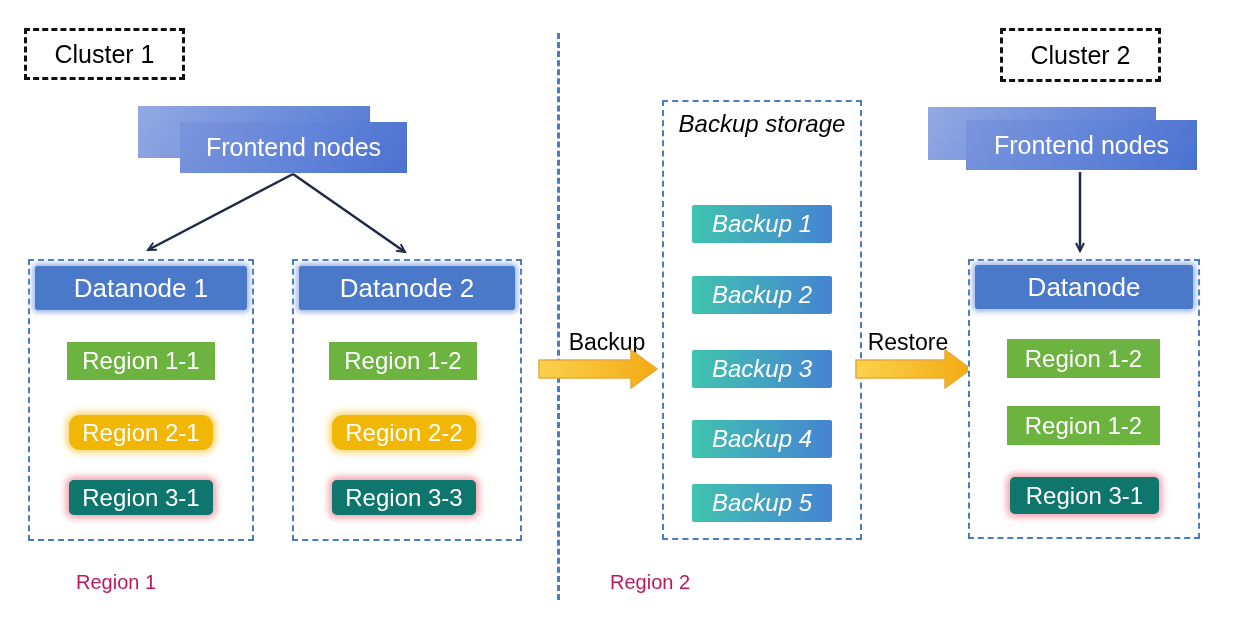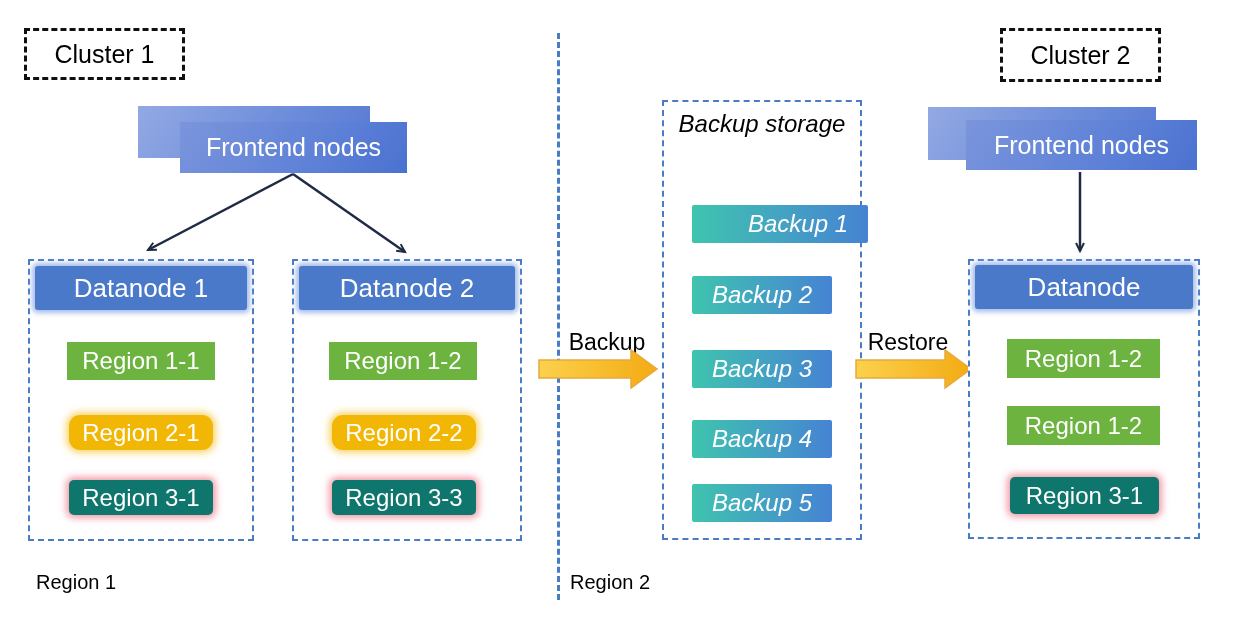--- a/index.html
+++ b/index.html
@@ -44,21 +44,21 @@
     position:absolute;top:8px;left:0;width:100%;text-align:center;color:#000;
     font-size:24px;line-height:1.2;
   }
   .backup-item{
     position:absolute;color:#ffffff;font-size:24px;border-radius:2px;
     display:flex;align-items:center;justify-content:center;
     background:linear-gradient(90deg,#3fc4ae 0%,#44a0c4 55%,#4583d2 100%);
   }
   
   .flow-label{position:absolute;color:#000;font-size:23px;text-align:center;white-space:nowrap;}
-  .region-note{position:absolute;color:#000000;font-size:20px;white-space:nowrap;}
+  .region-note{position:absolute;color:#be185d;font-size:20px;white-space:nowrap;margin-left:40px;}
   svg{position:absolute;display:block;}
 </style>
 </head>
 <body>
 
 <div class="canvas">
 
   <svg width="1234" height="632" style="left:0;top:0;">
     <defs>
       <marker id="vhead" markerWidth="12" markerHeight="12" refX="9" refY="5" orient="auto" markerUnits="userSpaceOnUse">
@@ -97,21 +97,21 @@
       <linearGradient id="goldgrad" x1="0" y1="0" x2="1" y2="0">
         <stop offset="0" stop-color="#fbd14d"></stop>
         <stop offset="1" stop-color="#f3ab13"></stop>
       </linearGradient>
     </defs>
     <polygon points="1,13 93,13 93,3 119,22 93,41 93,31 1,31" fill="url(#goldgrad)" stroke="#e8a93c" stroke-width="1.5"></polygon>
   </svg>
 
   <div class="storage-container" style="left:662px;top:100px;width:196px;height:436px;">
     <div class="storage-title">Backup storage</div>
-    <div class="backup-item" style="left:28px;top:103px;width:140px;height:38px;padding-left:36px;">Backup 1</div>
+    <div class="backup-item" style="left:28px;top:103px;width:140px;height:38px;">Backup 1</div>
     <div class="backup-item" style="left:28px;top:174px;width:140px;height:38px;">Backup 2</div>
     <div class="backup-item" style="left:28px;top:248px;width:140px;height:38px;">Backup 3</div>
     <div class="backup-item" style="left:28px;top:318px;width:140px;height:38px;">Backup 4</div>
     <div class="backup-item" style="left:28px;top:382px;width:140px;height:38px;">Backup 5</div>
   </div>
 
   <div class="flow-label" style="left:862px;top:329px;width:92px;">Restore</div>
   <svg width="119" height="44" style="left:855px;top:347px;">
     <polygon points="1,13 90,13 90,3 116,22 90,41 90,31 1,31" fill="url(#goldgrad)" stroke="#e8a93c" stroke-width="1.5"></polygon>
   </svg>

